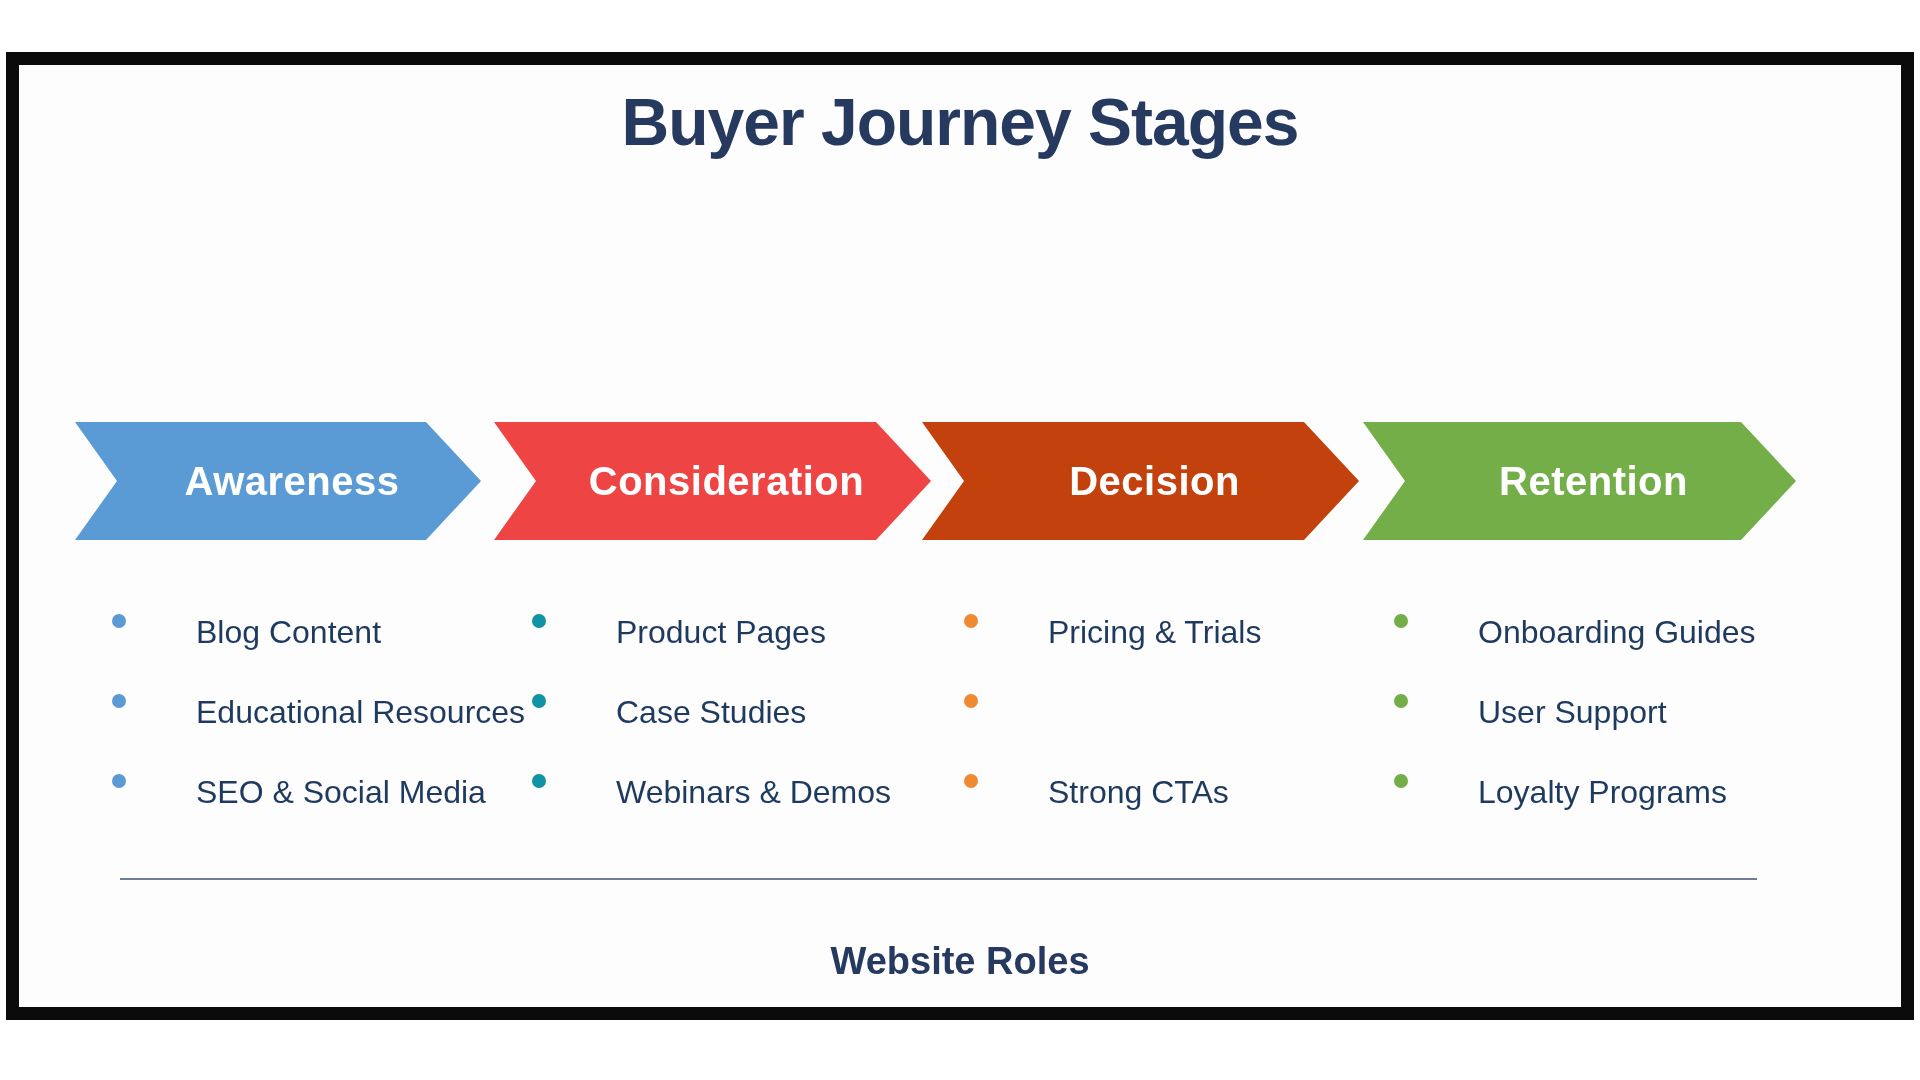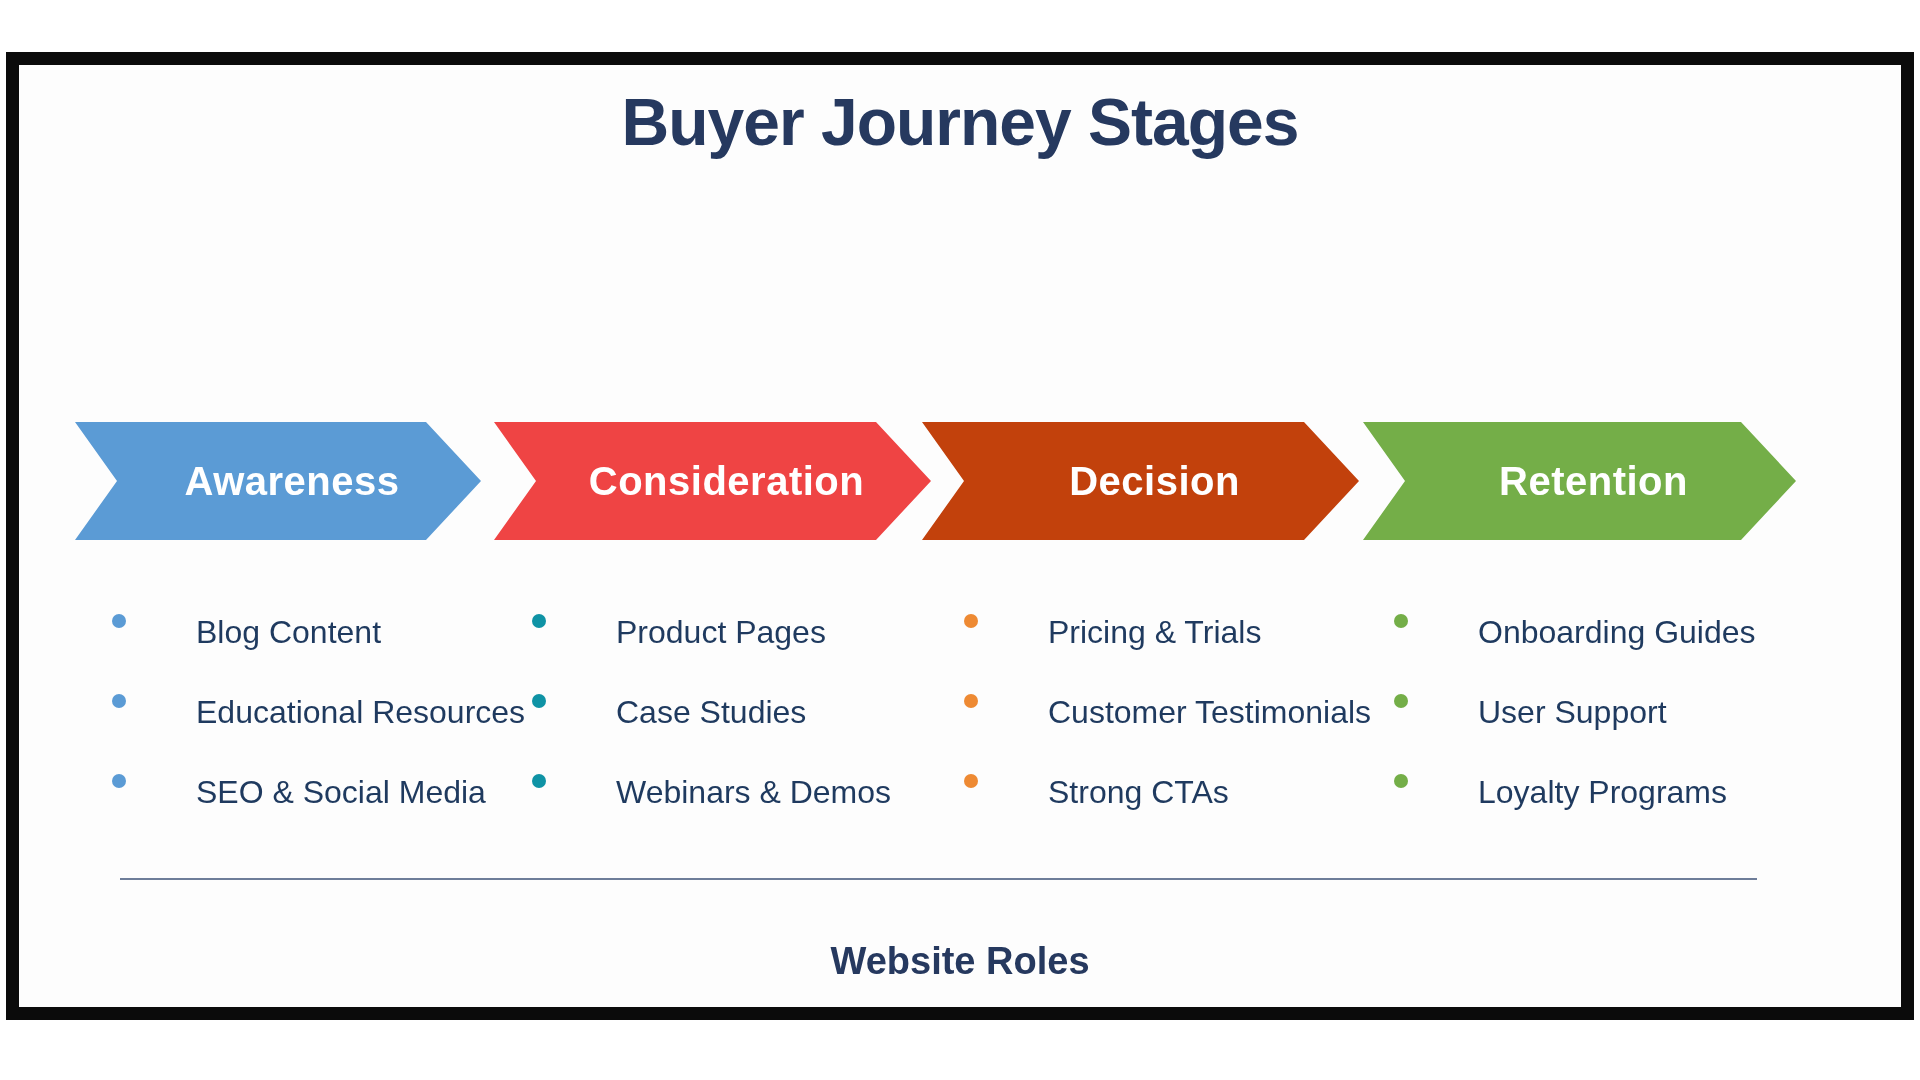--- a/index.html
+++ b/index.html
@@ -162,21 +162,20 @@
   </li>
 </ul>
 
 <ul class="col c3">
   <li>
     <span class="dot" style="background: rgb(238, 138, 51);"></span>
     <span class="item-label">Pricing &amp; Trials</span>
   </li>
   <li>
     <span class="dot" style="background: rgb(238, 138, 51);"></span>
-    <span class="item-label">Customer Testimonials</span>
   </li>
   <li>
     <span class="dot" style="background: rgb(238, 138, 51);"></span>
     <span class="item-label">Strong CTAs</span>
   </li>
 </ul>
 
 <ul class="col c4">
   <li>
     <span class="dot" style="background: rgb(116, 174, 72);"></span>

